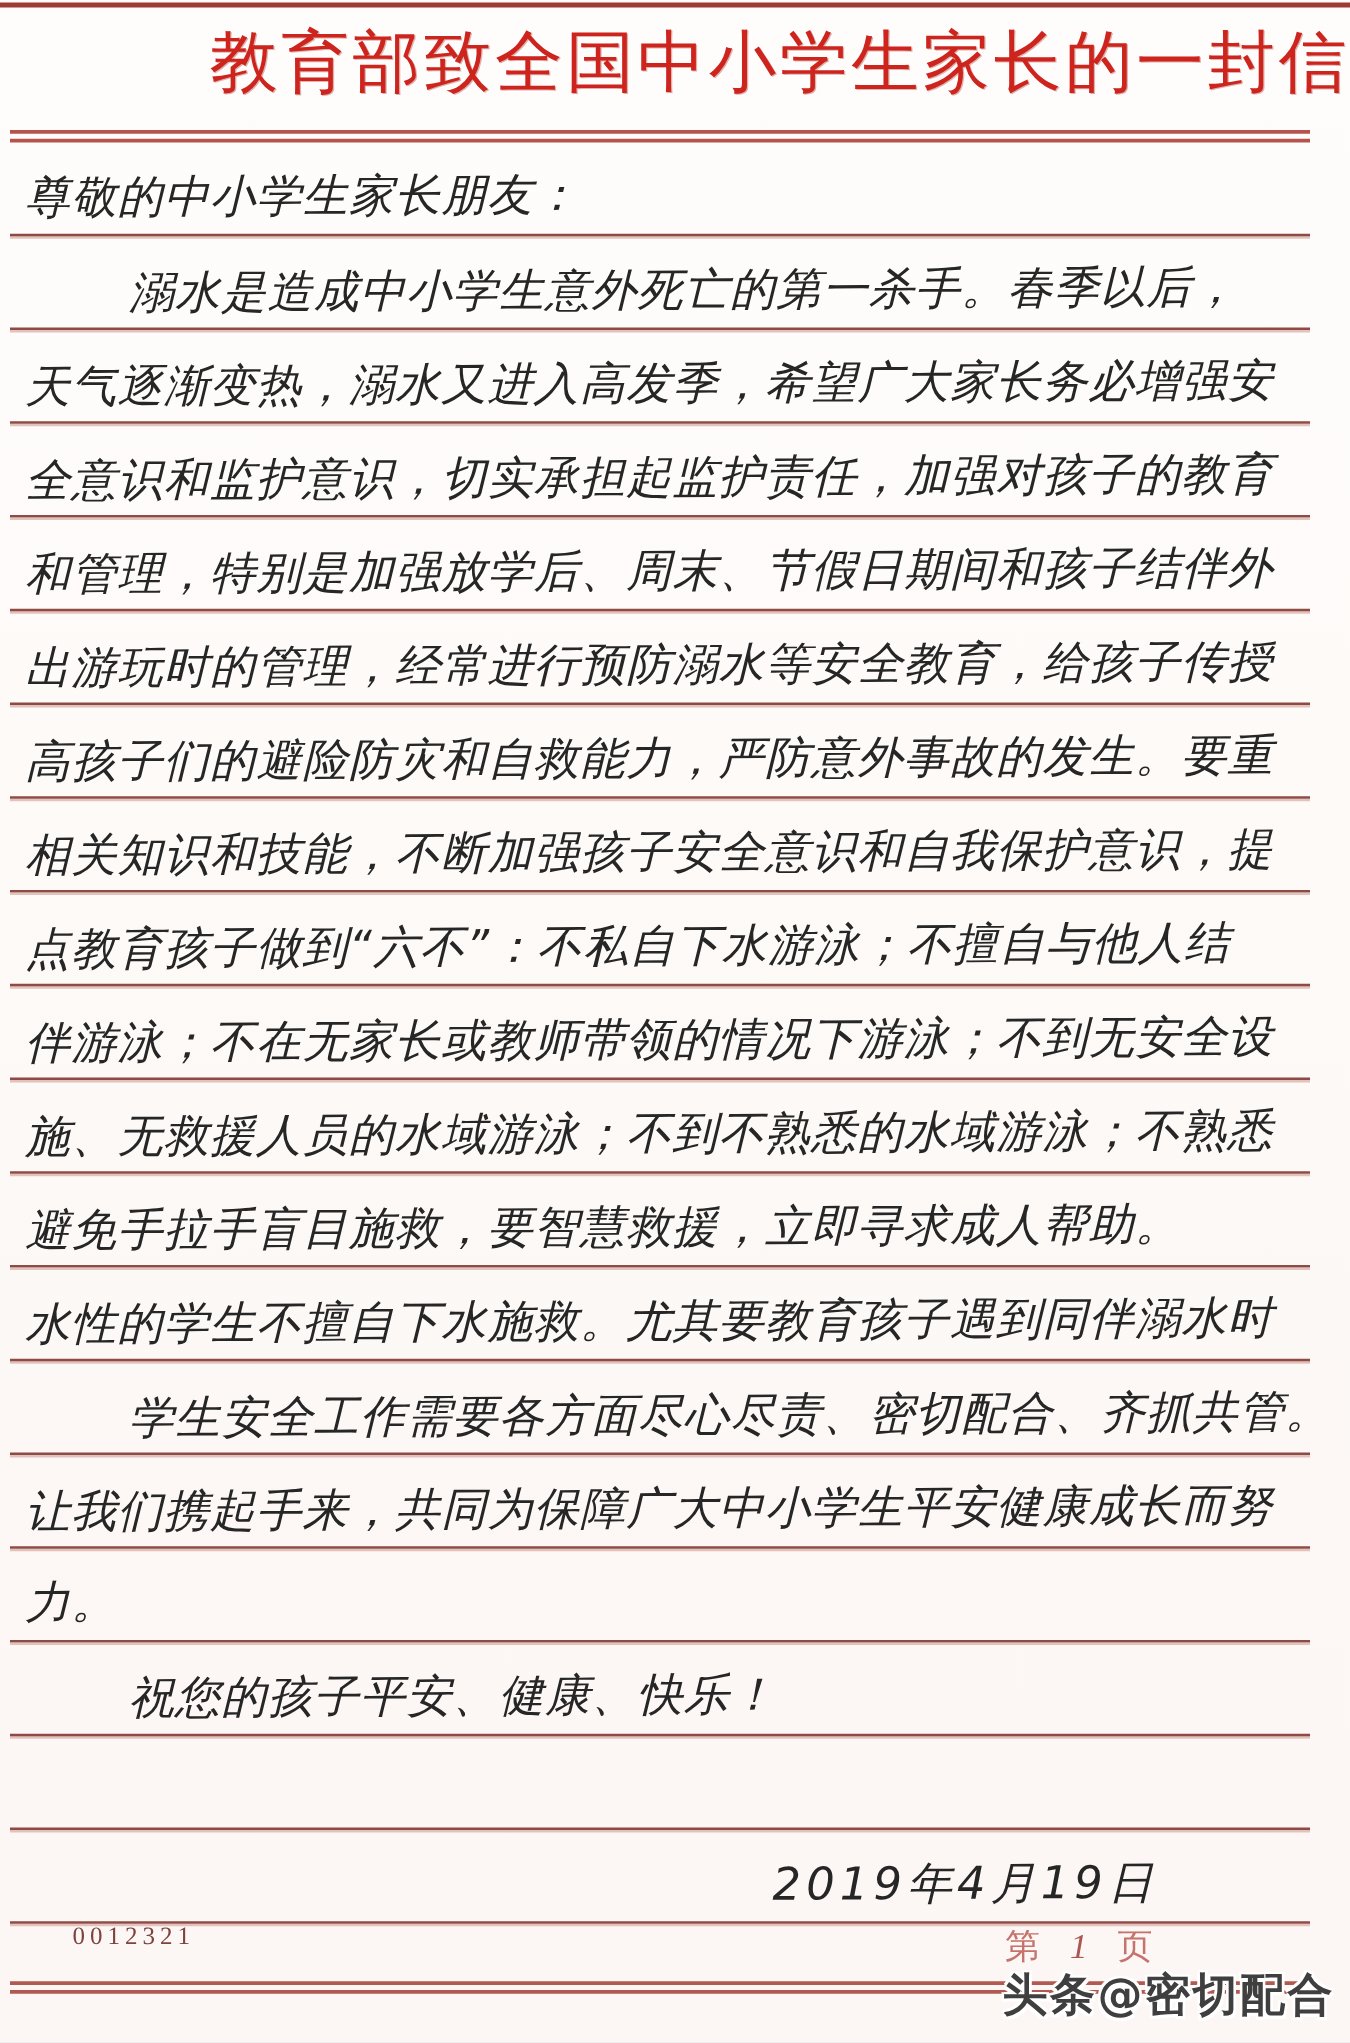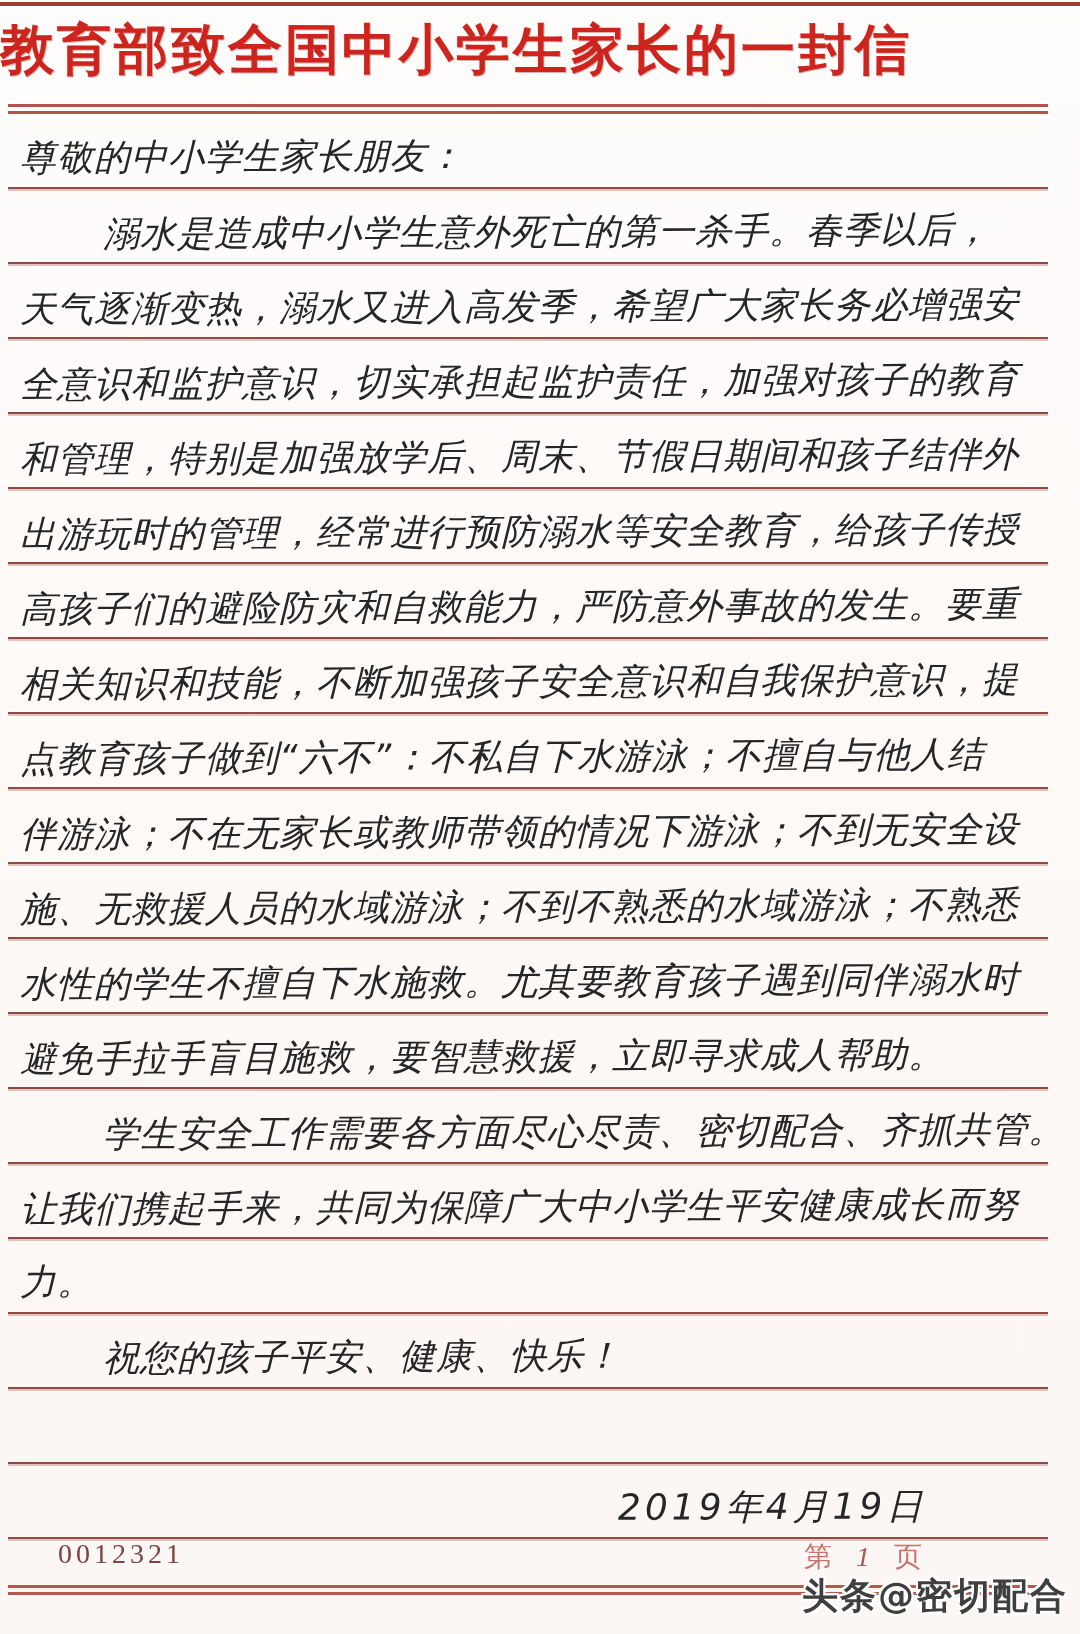--- a/index.html
+++ b/index.html
@@ -24,22 +24,22 @@
     background: linear-gradient(180deg, #fffdfc 0%, var(--paper) 40%, #fcf6f4 100%);
     overflow:hidden;
     font-family:"Liberation Sans", sans-serif;
   }
   .topline {
     position:absolute; top:2px; left:0; width:100%; height:4px;
     background: var(--top_bar);
   }
   .title {
     position:absolute; top:14px; left:0; width:100%;
-    text-align:left;
-    font-size:54px; font-weight:bold; letter-spacing:3px;
+    text-align:right;
+    font-size:54px; font-weight:normal; letter-spacing:3px;
     color:var(--title_red);
     text-shadow:1px 1px 0 rgba(160,40,30,.35);
     white-space:nowrap;
   }
   .header-rule {
     position:absolute; top:104px; left:8px; width:1040px; height:10px;
     border-top:3px solid var(--header_rule);
     border-bottom:3px solid var(--header_rule);
   }
   .rows { position:absolute; top:114px; left:8px; width:1040px; }
@@ -64,21 +64,21 @@
     height:10px; margin-top:0;
     border-top:3px solid var(--footer_rule);
     border-bottom:3px solid var(--footer_rule);
   }
   .footer-meta {
     position:absolute; top:1538px; left:0; width:100%; height:36px;
   }
   .serial {
     position:absolute; left:58px; top:0;
     font-family:"Liberation Serif", serif;
-    font-size:28px; letter-spacing:4px;
+    font-size:20px; letter-spacing:4px;
     color:var(--serial_color);
   }
   .pageind {
     position:absolute; right:158px; top:0;
     font-family:"Liberation Serif", serif;
     font-size:28px; color:var(--page_ind);
     display:flex; gap:24px; align-items:baseline;
   }
   .pageind .num { font-style:italic; color:#a85752; }
   .watermark {
@@ -129,24 +129,24 @@
     <div class="row">
         <span class="hw">点教育孩子做到“六不”：不私自下水游泳；不擅自与他人结</span>
       </div>
     <div class="row">
         <span class="hw">伴游泳；不在无家长或教师带领的情况下游泳；不到无安全设</span>
       </div>
     <div class="row">
         <span class="hw">施、无救援人员的水域游泳；不到不熟悉的水域游泳；不熟悉</span>
       </div>
     <div class="row">
-        <span class="hw">水性的学生不擅自下水施救。尤其要教育孩子遇到同伴溺水时</span>
+        <span class="hw">避免手拉手盲目施救，要智慧救援，立即寻求成人帮助。</span>
       </div>
     <div class="row">
-        <span class="hw">避免手拉手盲目施救，要智慧救援，立即寻求成人帮助。</span>
+        <span class="hw">水性的学生不擅自下水施救。尤其要教育孩子遇到同伴溺水时</span>
       </div>
     <div class="row indent">
         <span class="hw">学生安全工作需要各方面尽心尽责、密切配合、齐抓共管。</span>
       </div>
     <div class="row">
         <span class="hw">让我们携起手来，共同为保障广大中小学生平安健康成长而努</span>
       </div>
     <div class="row">
         <span class="hw">力。</span>
       </div>

